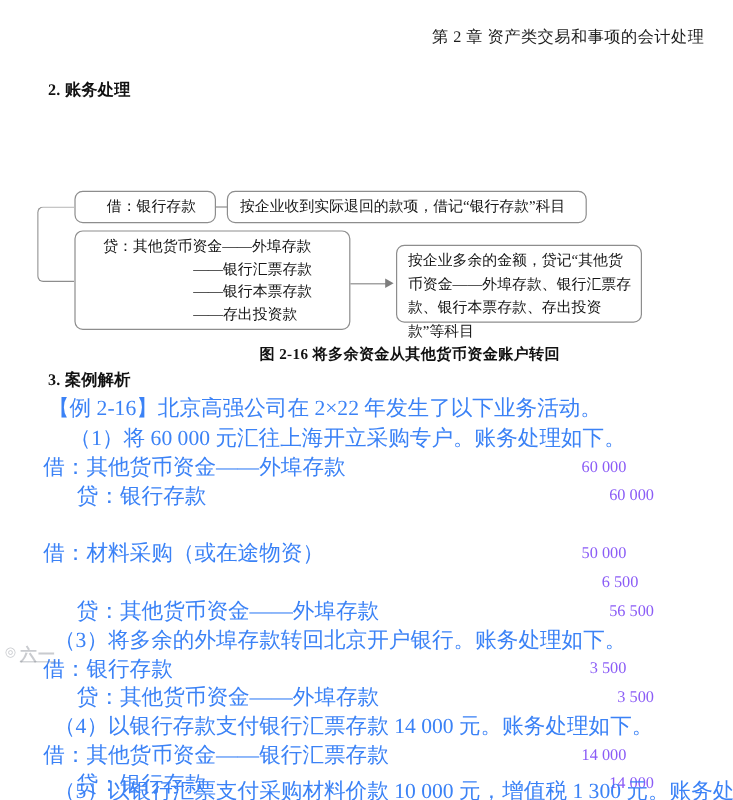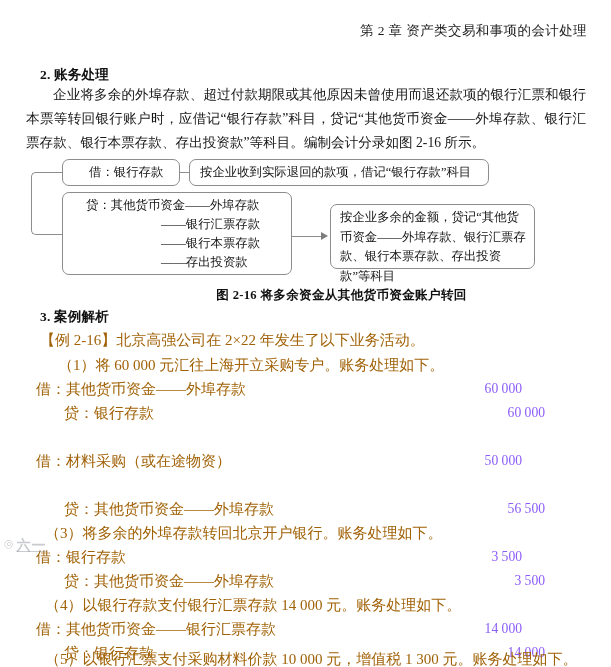--- a/index.html
+++ b/index.html
@@ -50,24 +50,24 @@
     width: 560px;
     font-size: 13.6px;
     line-height: 24px;
     text-align: justify;
     color: #161616;
   }
   .para .ind { display: inline-block; width: 27px; }
 
   .line {
     position: absolute;
-    font-size: 15px;
+    font-size: 18px;
     line-height: 20px;
     white-space: nowrap;
-    color: #a16207;
+    color: #3b82f6;
   }
 
   .amount {
     position: absolute;
     font-size: 13.6px;
     line-height: 20px;
     white-space: nowrap;
     color: #8b5cf6;
     text-align: right;
   }
@@ -165,21 +165,20 @@
 </style>
 </head>
 <body>
 
 <div class="page">
 
   <div class="running-head">第 2 章  资产类交易和事项的会计处理</div>
 
   <div class="h-sub" style="left:40px; top:66px;">2. 账务处理</div>
 
-  <div class="para" style="top:83px;"><span class="ind"></span><span>企业将多余的外埠存款、超过付款期限或其他原因未曾使用而退还款项的银行汇票和银行本票等转回银行账户时，应借记“银行存款”科目，贷记“其他货币资金——外埠存款、银行汇票存款、银行本票存款、存出投资款”等科目。编制会计分录如图 2-16 所示。</span></div>
 
   <div class="figure">
 
     <div class="bracket"></div>
 
     <div class="dbox b1">
       <span class="t1">借：银行存款</span>
     </div>
 
     <div class="dbox b2">
@@ -215,20 +214,21 @@
   <div class="line" style="left:36px; top:379px;"><span>借：</span><span>其他货币资金——外埠存款</span></div>
   <div class="amount" style="left:422px; top:379px; width:100px;">60 000</div>
 
   <div class="line" style="left:64px; top:403px;"><span>贷：</span><span>银行存款</span></div>
   <div class="amount" style="left:445px; top:403px; width:100px;">60 000</div>
 
 
   <div class="line" style="left:36px; top:451px;"><span>借：</span><span>材料采购（或在途物资）</span></div>
   <div class="amount" style="left:422px; top:451px; width:100px;">50 000</div>
 
+  <div class="amount" style="left:432px; top:475px; width:100px;">6 500</div>
 
   <div class="line" style="left:64px; top:499px;"><span>贷：</span><span>其他货币资金——外埠存款</span></div>
   <div class="amount" style="left:445px; top:499px; width:100px;">56 500</div>
 
   <div class="line" style="left:45px; top:523px;"><span>（3）</span><span>将多余的外埠存款转回北京开户银行。账务处理如下。</span></div>
 
   <div class="line" style="left:36px; top:547px;"><span>借：</span><span>银行存款</span></div>
   <div class="amount" style="left:422px; top:547px; width:100px;">3 500</div>
 
   <div class="line" style="left:64px; top:571px;"><span>贷：</span><span>其他货币资金——外埠存款</span></div>

